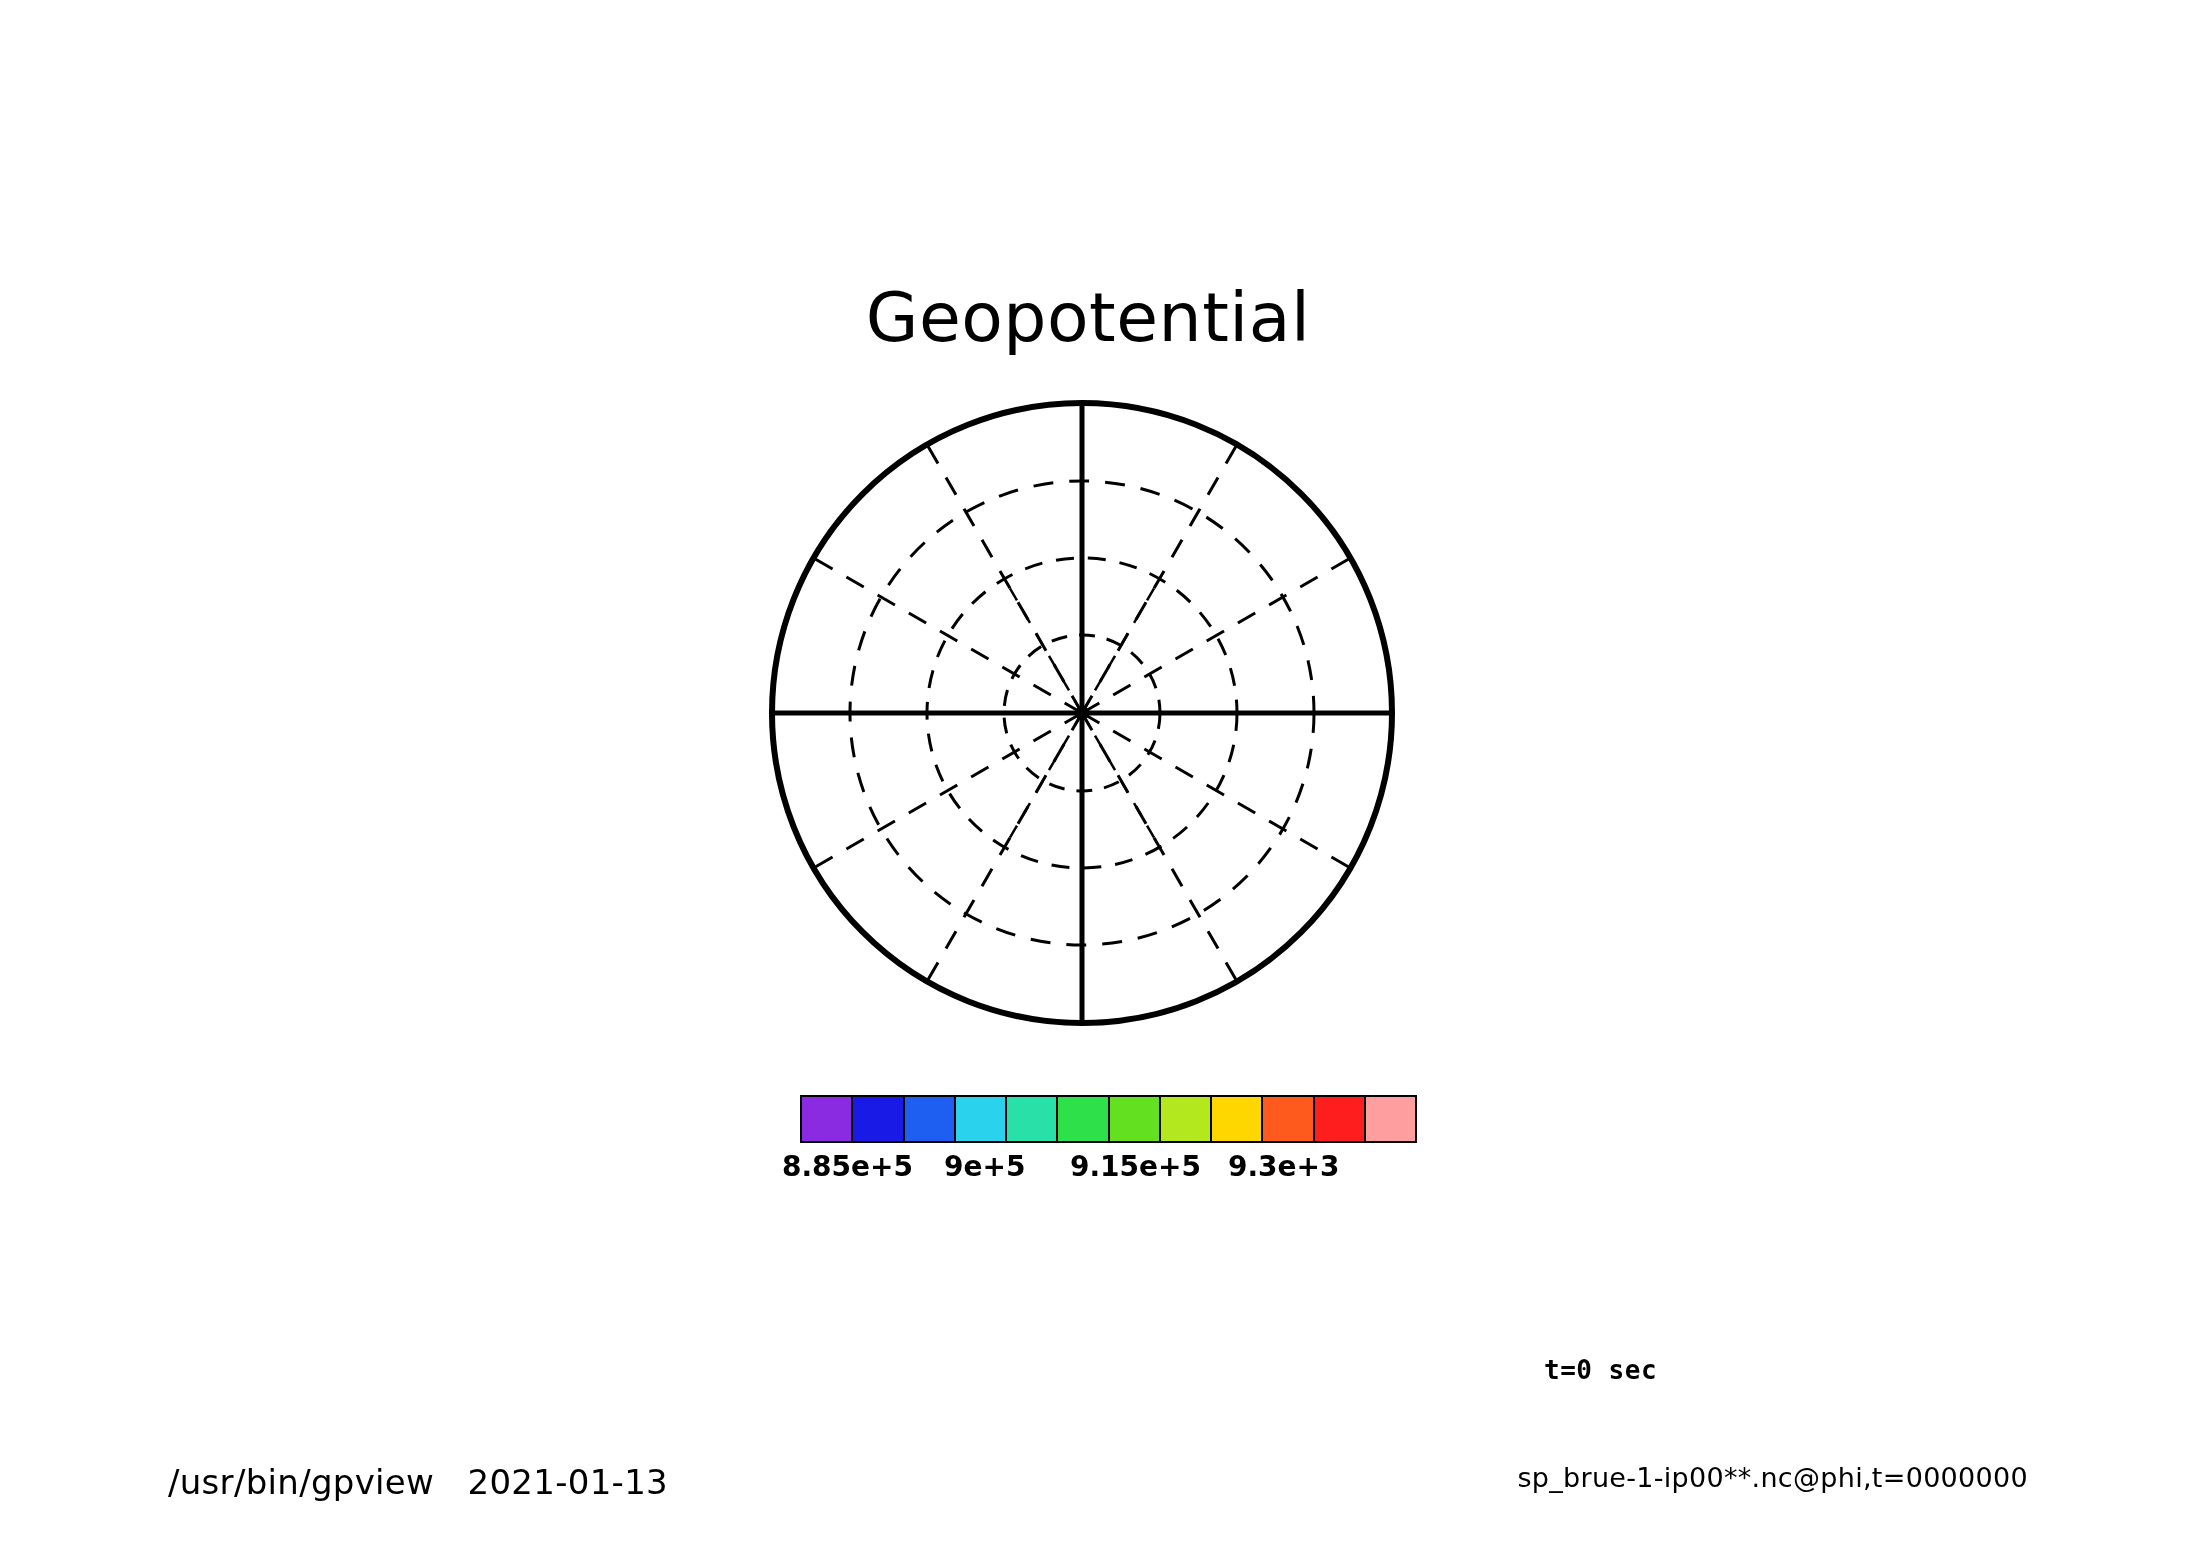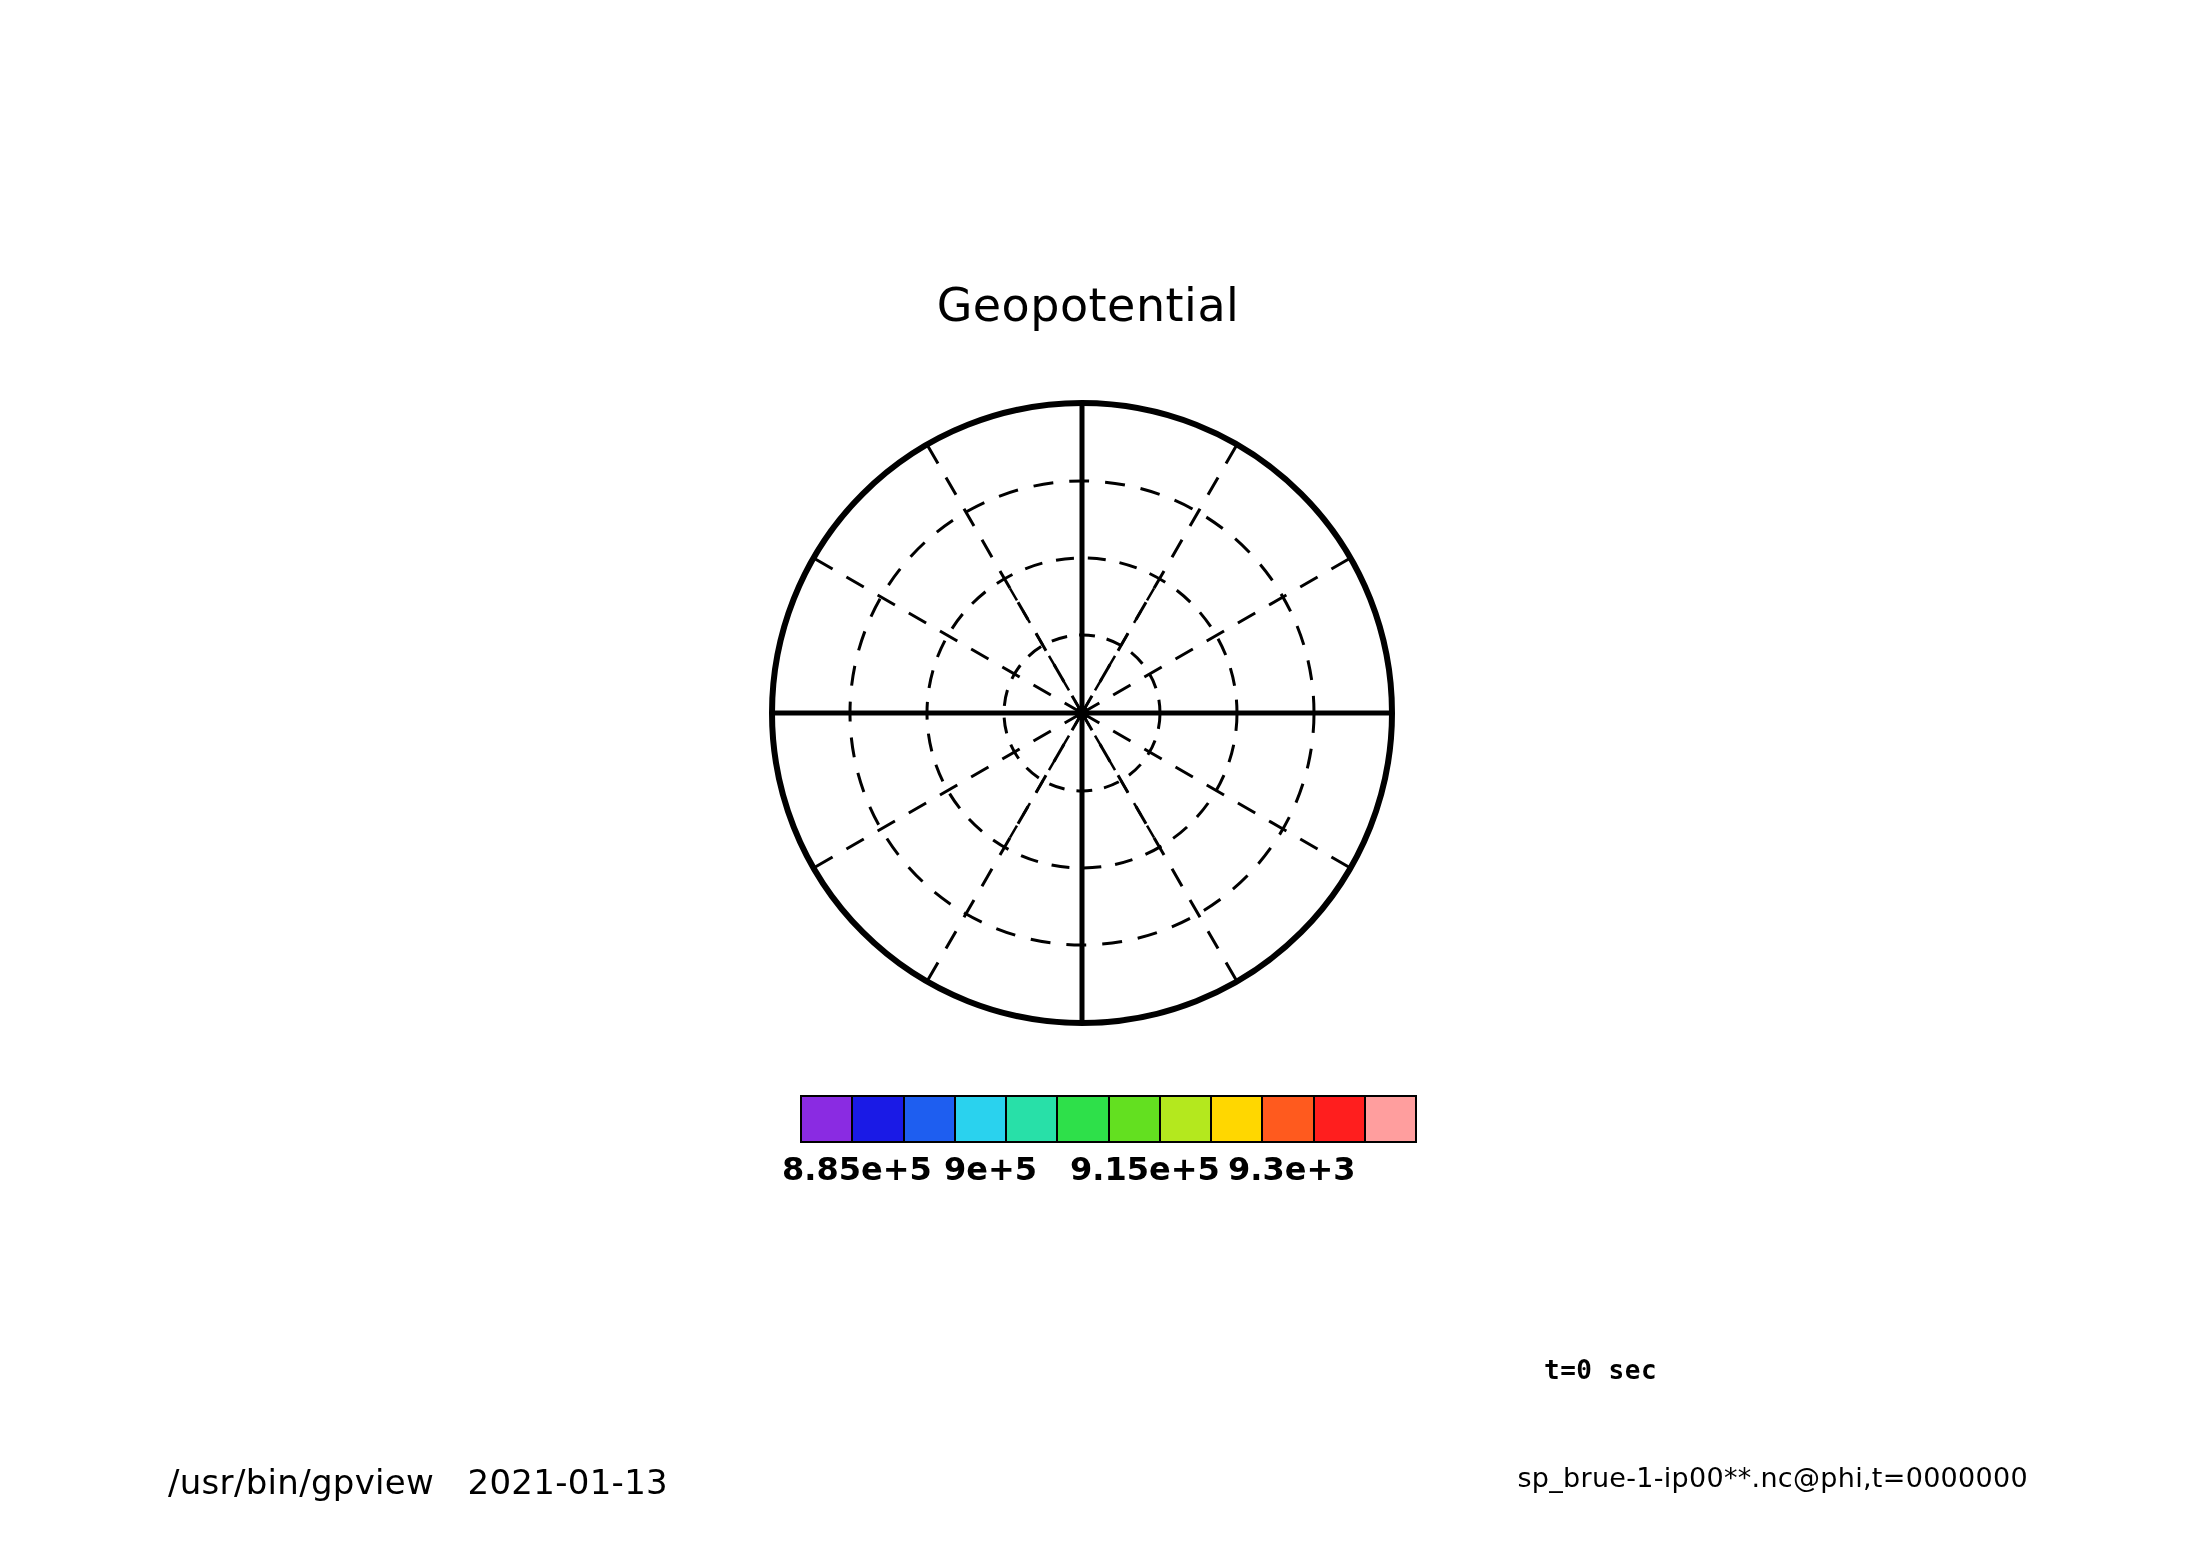--- a/index.html
+++ b/index.html
@@ -23,21 +23,21 @@
     width: 2188px;
     height: 1546px;
   }
 
   .title {
     position: absolute;
     left: 0;
     top: 278px;
     width: 2176px;
     text-align: center;
-    font-size: 46px;
+    font-size: 68px;
     font-weight: 400;
     letter-spacing: 0.5px;
     font-family: "DejaVu Sans", sans-serif;
   }
 
   
   .map-wrap {
     position: absolute;
     left: 762px;
     top: 358px;
@@ -69,21 +69,21 @@
     border-right: none;
   }
 
   .cb-labels {
     position: absolute;
     left: 760px;
     top: 1150px;
     width: 700px;
     height: 46px;
     font-family: "DejaVu Sans", sans-serif;
-    font-size: 32px;
+    font-size: 28px;
     font-weight: 700;
   }
   .cb-labels span {
     position: absolute;
     top: 0;
     white-space: nowrap;
   }
   .cb-0 { left: 22px; }
   .cb-1 { left: 184px; }
   .cb-2 { left: 310px; }

